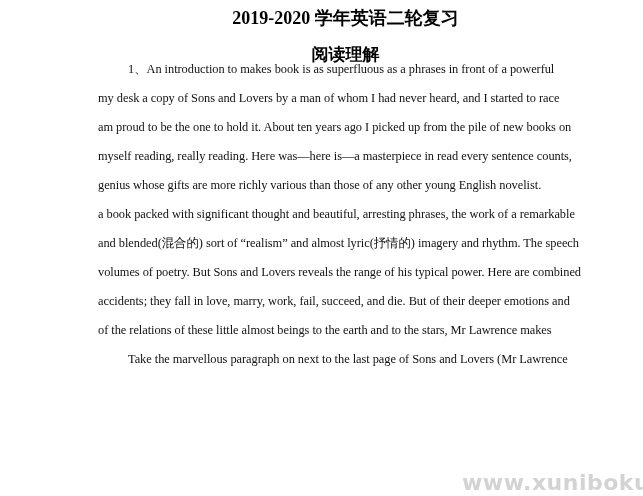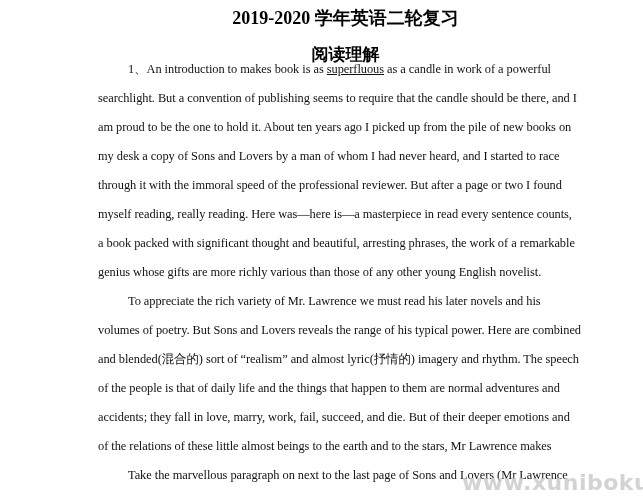--- a/index.html
+++ b/index.html
@@ -14,52 +14,48 @@
     font-weight: bold; font-size: 18px; line-height: 22px; color: #000;
   }
   .title1 { top: 7px; }
   .title2 { top: 44px; font-size: 17px; font-weight: bold; }
   .body-text {
     position: absolute; left: 74px; top: 55px; width: 505px;
     font-size: 12.4px; line-height: 29px; letter-spacing: -0.05px;
   }
   .line { white-space: nowrap; height: 29px; }
   .indent { padding-left: 30px; }
-  .u { text-decoration: underline; }
+  .u { }
   .watermark {
     position: absolute; left: 438px; top: 470px;
     font-family: "DejaVu Sans", sans-serif; font-weight: bold;
     font-size: 22px; color: rgba(200,200,200,0.8); letter-spacing: 0.5px;
   }
 </style>
 </head>
 <body>
 
 <div class="page">
   <div class="title title1">2019-2020 学年英语二轮复习</div>
   <div class="title title2">阅读理解</div>
 
   <div class="body-text">
 
     <div>
-      <div class="line indent"><span>1、</span><span>An introduction to makes book is as </span><span class="u">superfluous</span><span> as a candle in work of a powerful</span></div>
-      <div class="line">searchlight. But a convention of publishing seems to require that the candle should be there, and I</div>
+      <div class="line indent"><span>1、</span><span>An introduction to makes book is as </span><span class="u">superfluous</span><span> as a phrases in front of a powerful</span></div>
+      <div class="line">my desk a copy of Sons and Lovers by a man of whom I had never heard, and I started to race</div>
       <div class="line">am proud to be the one to hold it. About ten years ago I picked up from the pile of new books on</div>
-      <div class="line">my desk a copy of Sons and Lovers by a man of whom I had never heard, and I started to race</div>
-      <div class="line">through it with the immoral speed of the professional reviewer. But after a page or two I found</div>
       <div class="line">myself reading, really reading. Here was—here is—a masterpiece in read every sentence counts,</div>
+      <div class="line">genius whose gifts are more richly various than those of any other young English novelist.</div>
       <div class="line">a book packed with significant thought and beautiful, arresting phrases, the work of a remarkable</div>
-      <div class="line">genius whose gifts are more richly various than those of any other young English novelist.</div>
     </div>
 
     <div>
-      <div class="line indent">To appreciate the rich variety of Mr. Lawrence we must read his later novels and his</div>
+      <div class="line">and blended(混合的) sort of “realism” and almost lyric(抒情的) imagery and rhythm. The speech</div>
       <div class="line">volumes of poetry. But Sons and Lovers reveals the range of his typical power. Here are combined</div>
-      <div class="line">and blended(混合的) sort of “realism” and almost lyric(抒情的) imagery and rhythm. The speech</div>
-      <div class="line">of the people is that of daily life and the things that happen to them are normal adventures and</div>
       <div class="line">accidents; they fall in love, marry, work, fail, succeed, and die. But of their deeper emotions and</div>
       <div class="line">of the relations of these little almost beings to the earth and to the stars, Mr Lawrence makes</div>
     </div>
 
     <div>
       <div class="line indent">Take the marvellous paragraph on next to the last page of Sons and Lovers (Mr Lawrence</div>
     </div>
   </div>
 
   <div class="watermark">www.xuniboku.com</div>

